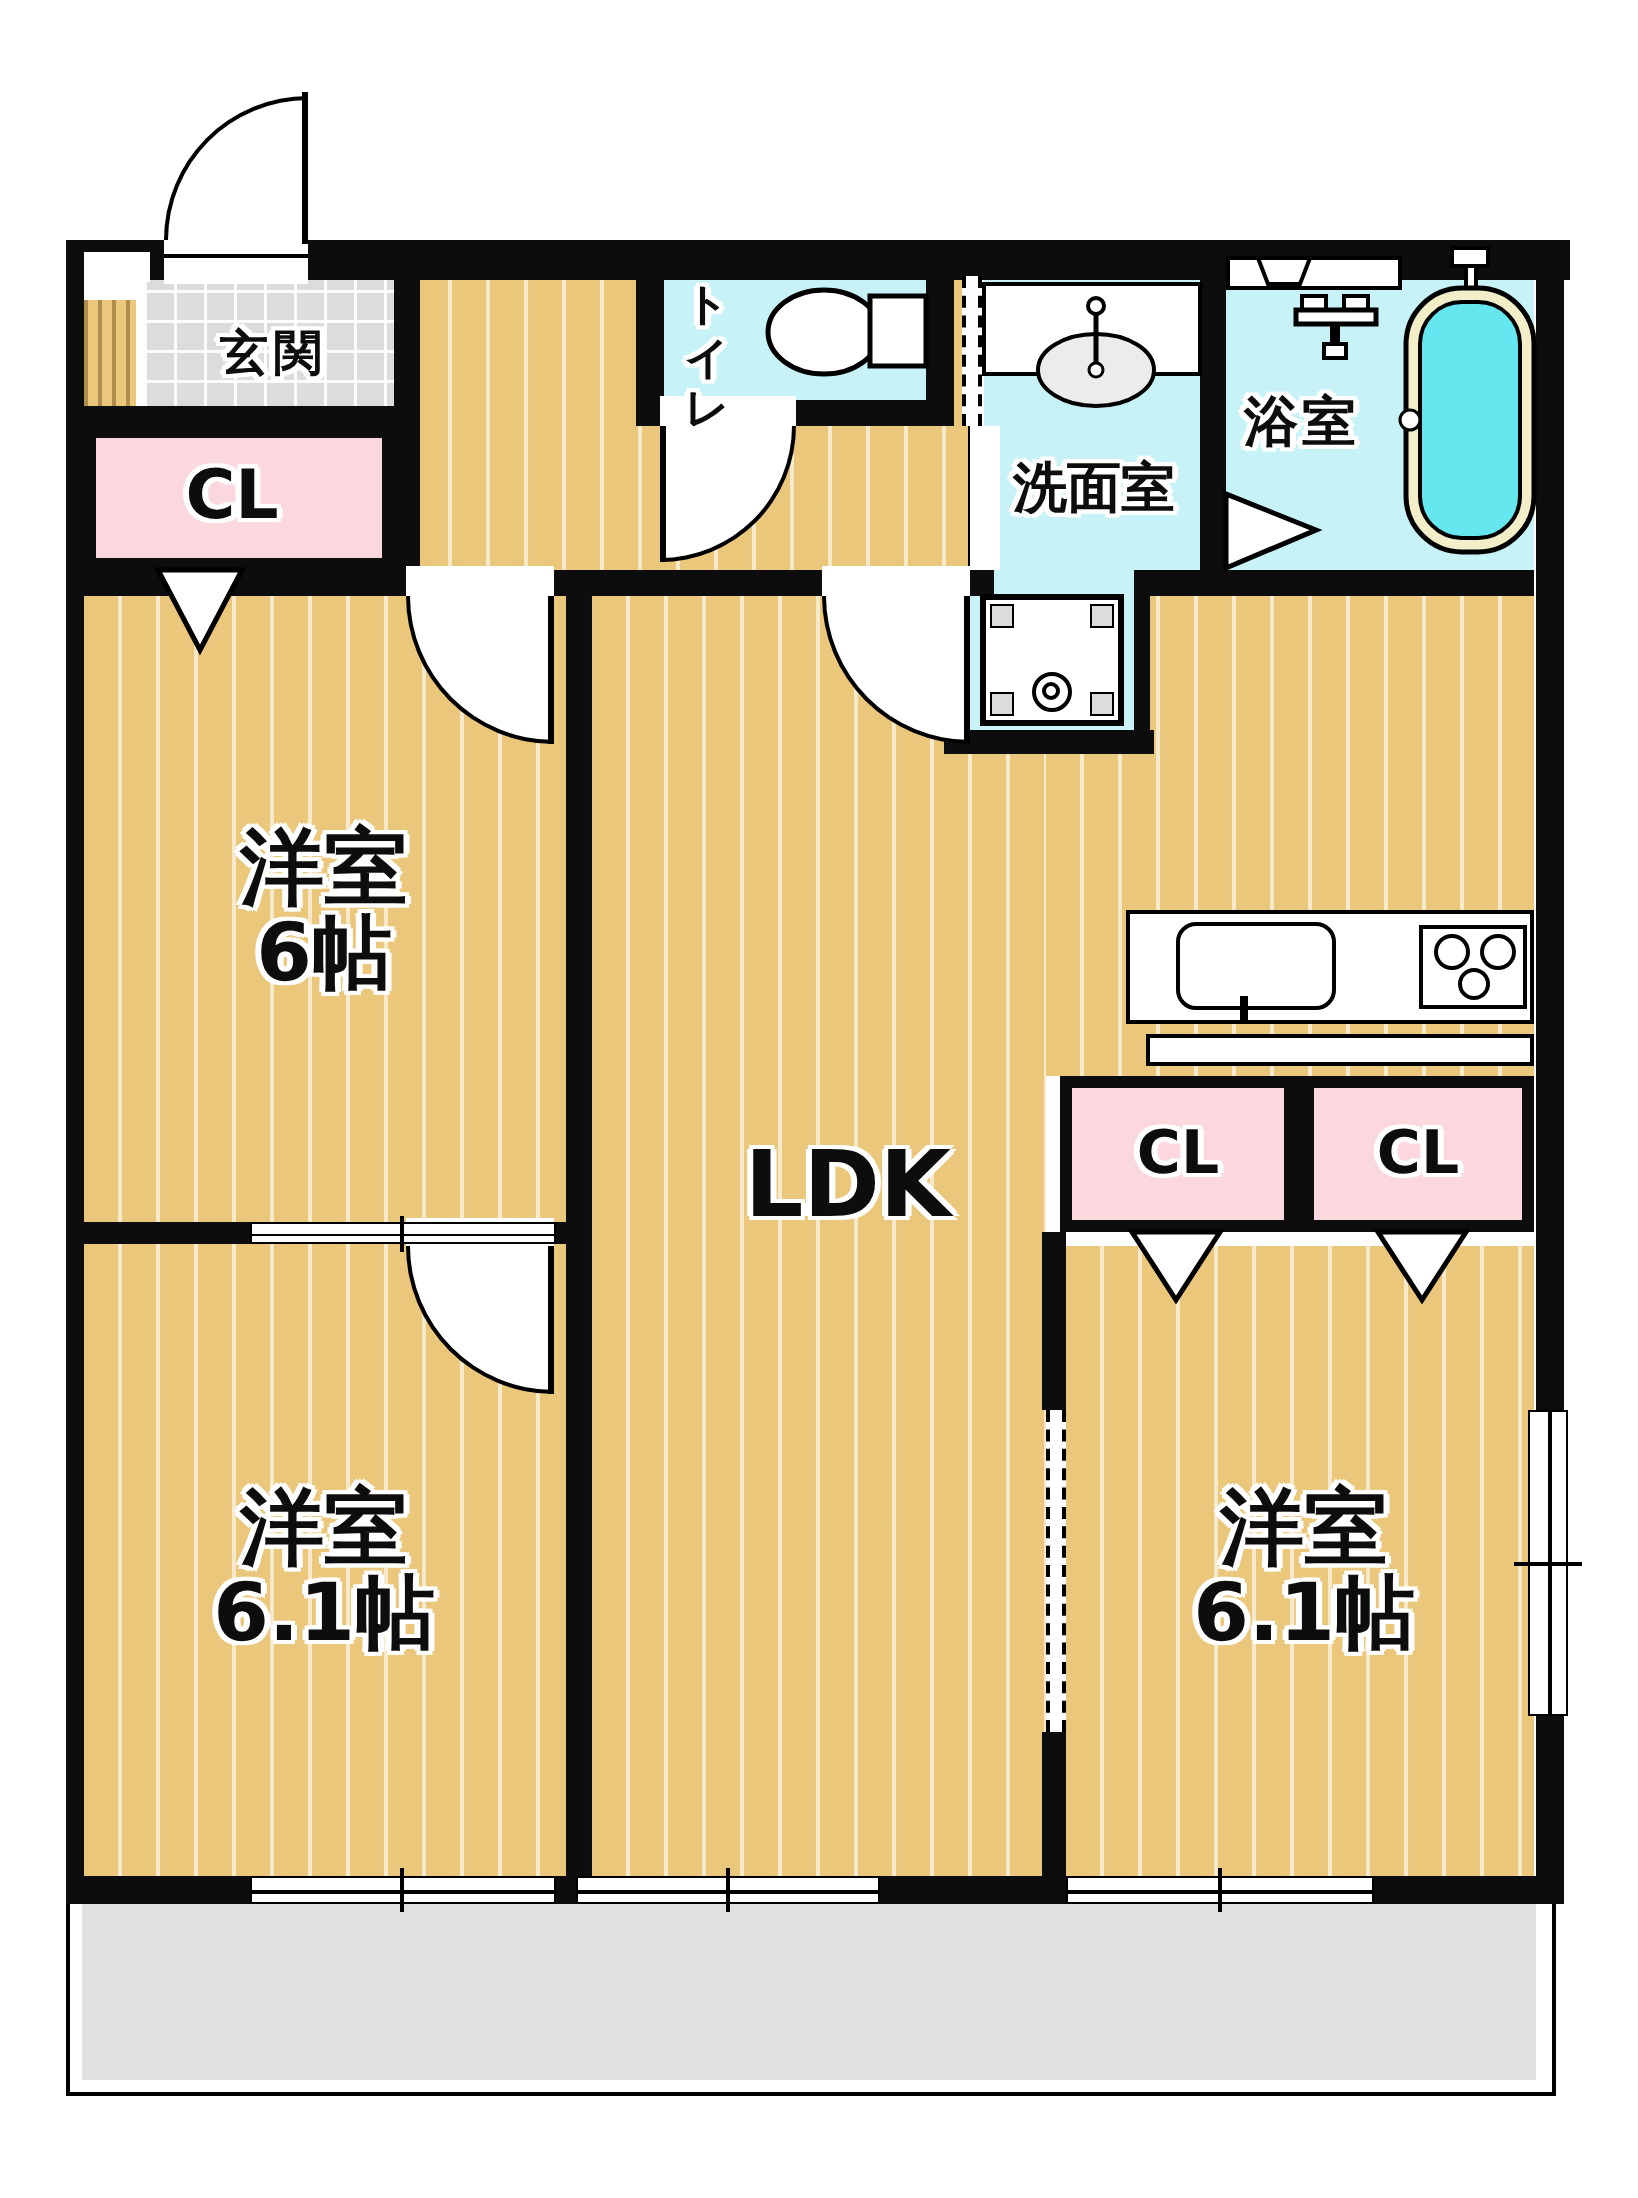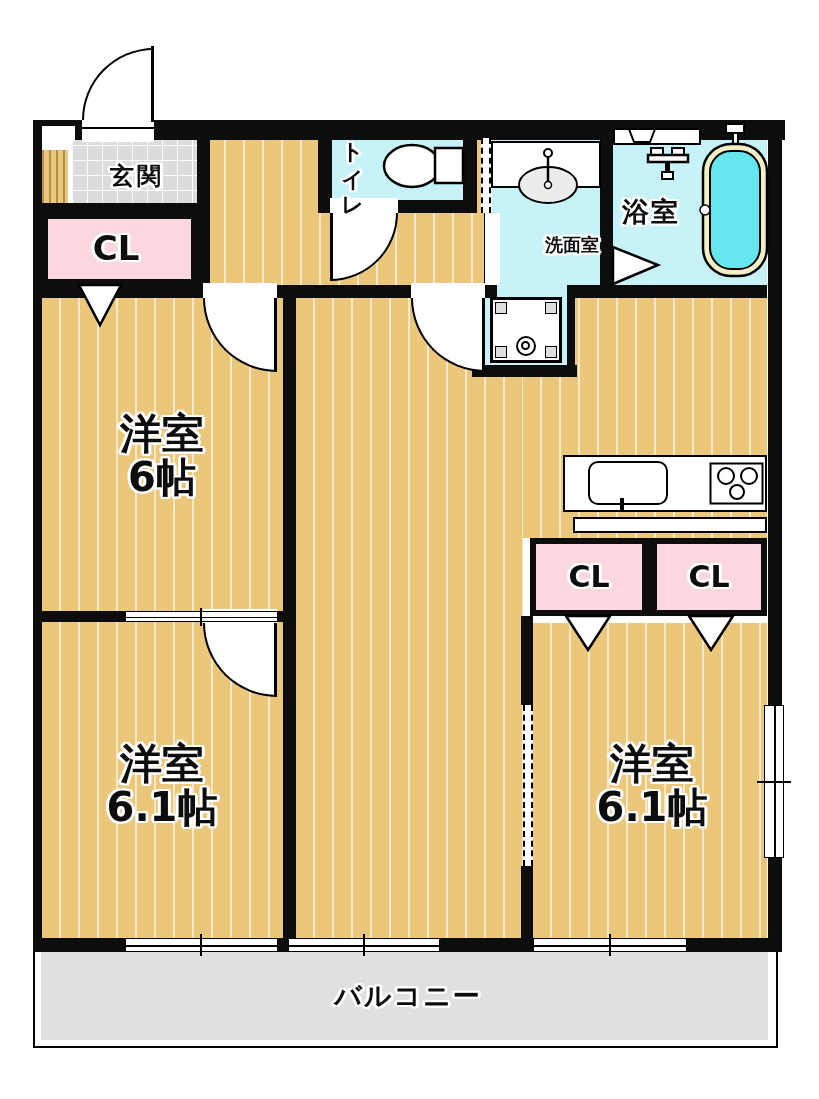--- a/index.html
+++ b/index.html
@@ -204,39 +204,39 @@
     <polygon points="3,2 47,2 25,36" fill="#fff" stroke="#000" stroke-width="2.5"></polygon>
   </svg>
 
   <svg style="left:610px;top:244px;" width="52" height="44" viewBox="0 0 52 44">
     <polygon points="3,3 3,40 48,21" fill="#fff" stroke="#000" stroke-width="2.5"></polygon>
   </svg>
 
   <div class="lbl" style="left:137px;top:177px;font-size:24px;letter-spacing:3px;">玄関</div>
   <div class="lbl" style="left:116px;top:249px;font-size:34px;">CL</div>
   <div class="lbl vert" style="left:353px;top:167px;font-size:22px;">トイレ</div>
-  <div class="lbl" style="left:572px;top:245px;font-size:18px;">洗面室</div>
+  <div class="lbl" style="left:547px;top:245px;font-size:27px;">洗面室</div>
   <div class="lbl" style="left:651px;top:212px;font-size:27px;letter-spacing:2px;">浴室</div>
 
   <div class="lbl" style="left:162px;top:455px;font-size:42px;">
     <span style="display:block;">洋室</span>
     <span style="display:block;font-size:40px;">6帖</span>
   </div>
 
   <div class="lbl" style="left:424px;top:592px;font-size:46px;">
+    <span style="display:block;">LDK</span>
   </div>
 
   <div class="lbl" style="left:589px;top:577px;font-size:30px;">CL</div>
   <div class="lbl" style="left:709px;top:577px;font-size:30px;">CL</div>
 
   <div class="lbl" style="left:162px;top:785px;font-size:42px;">
     <span style="display:block;">洋室</span>
     <span style="display:block;font-size:40px;">6.1帖</span>
   </div>
 
   <div class="lbl" style="left:652px;top:785px;font-size:42px;">
     <span style="display:block;">洋室</span>
     <span style="display:block;font-size:40px;">6.1帖</span>
   </div>
 
-  <div class="lbl" style="left:408px;top:996px;font-size:27px;letter-spacing:2px;">バルコニー</div>
 
 </div>
 
 </body></html>

